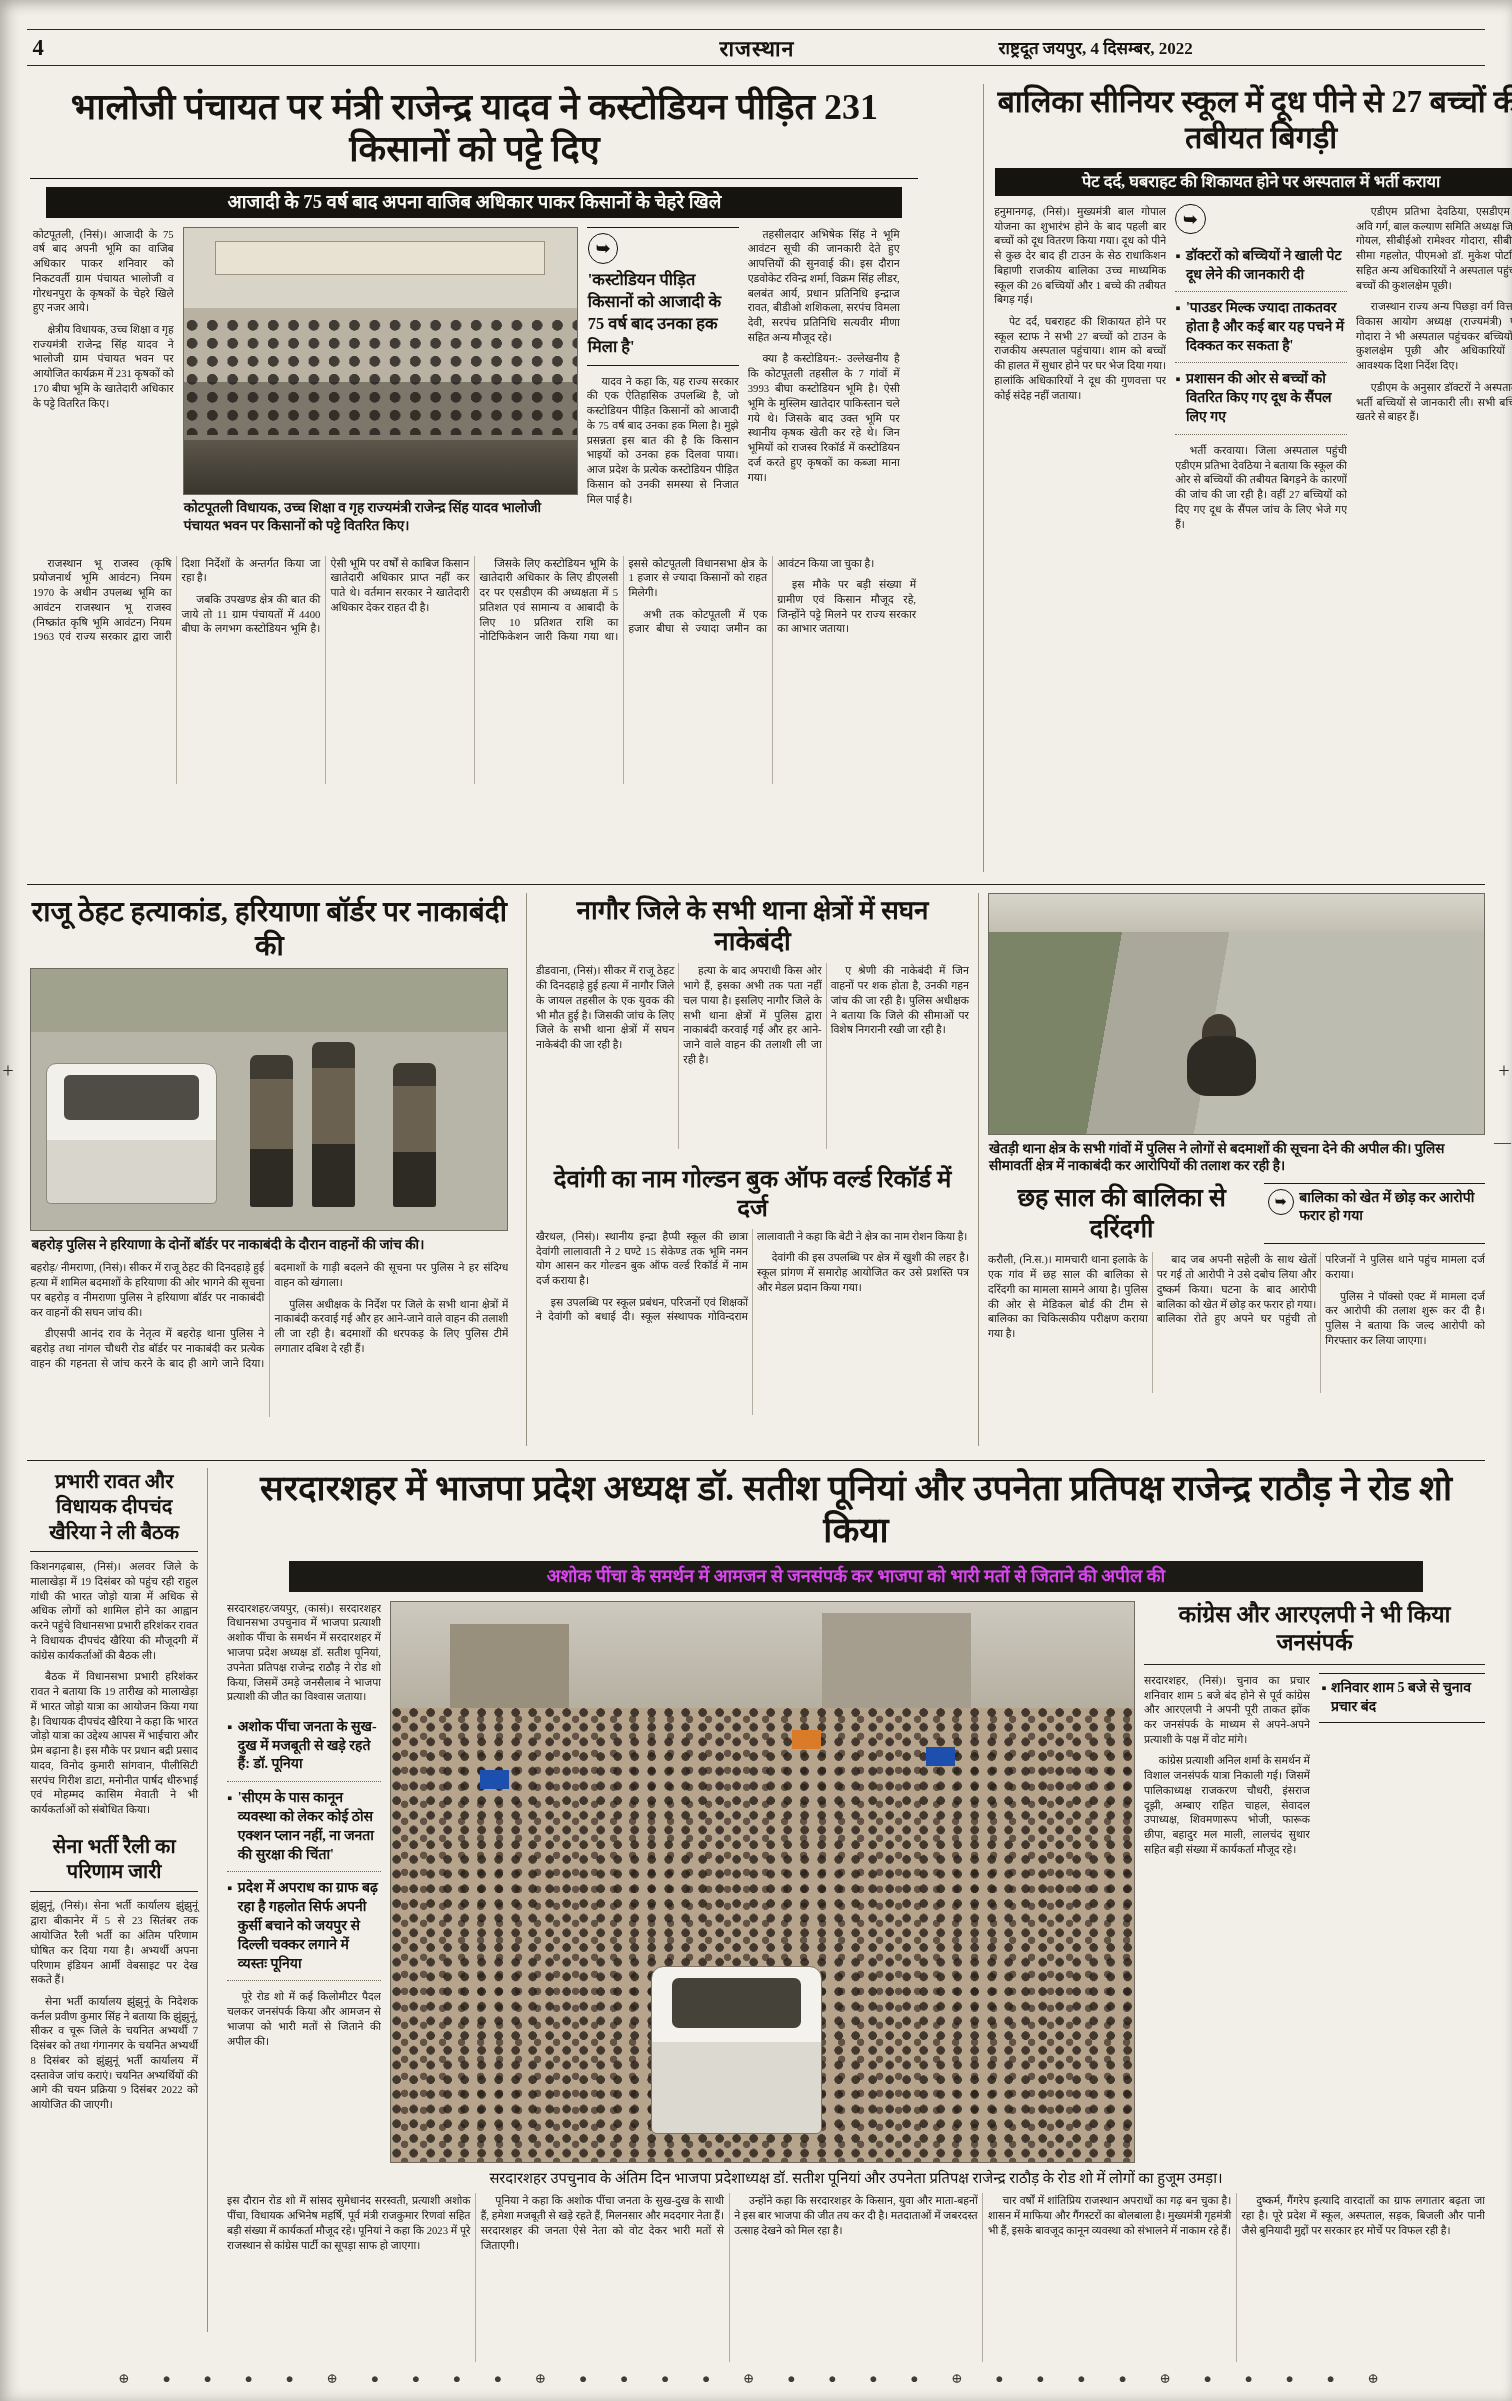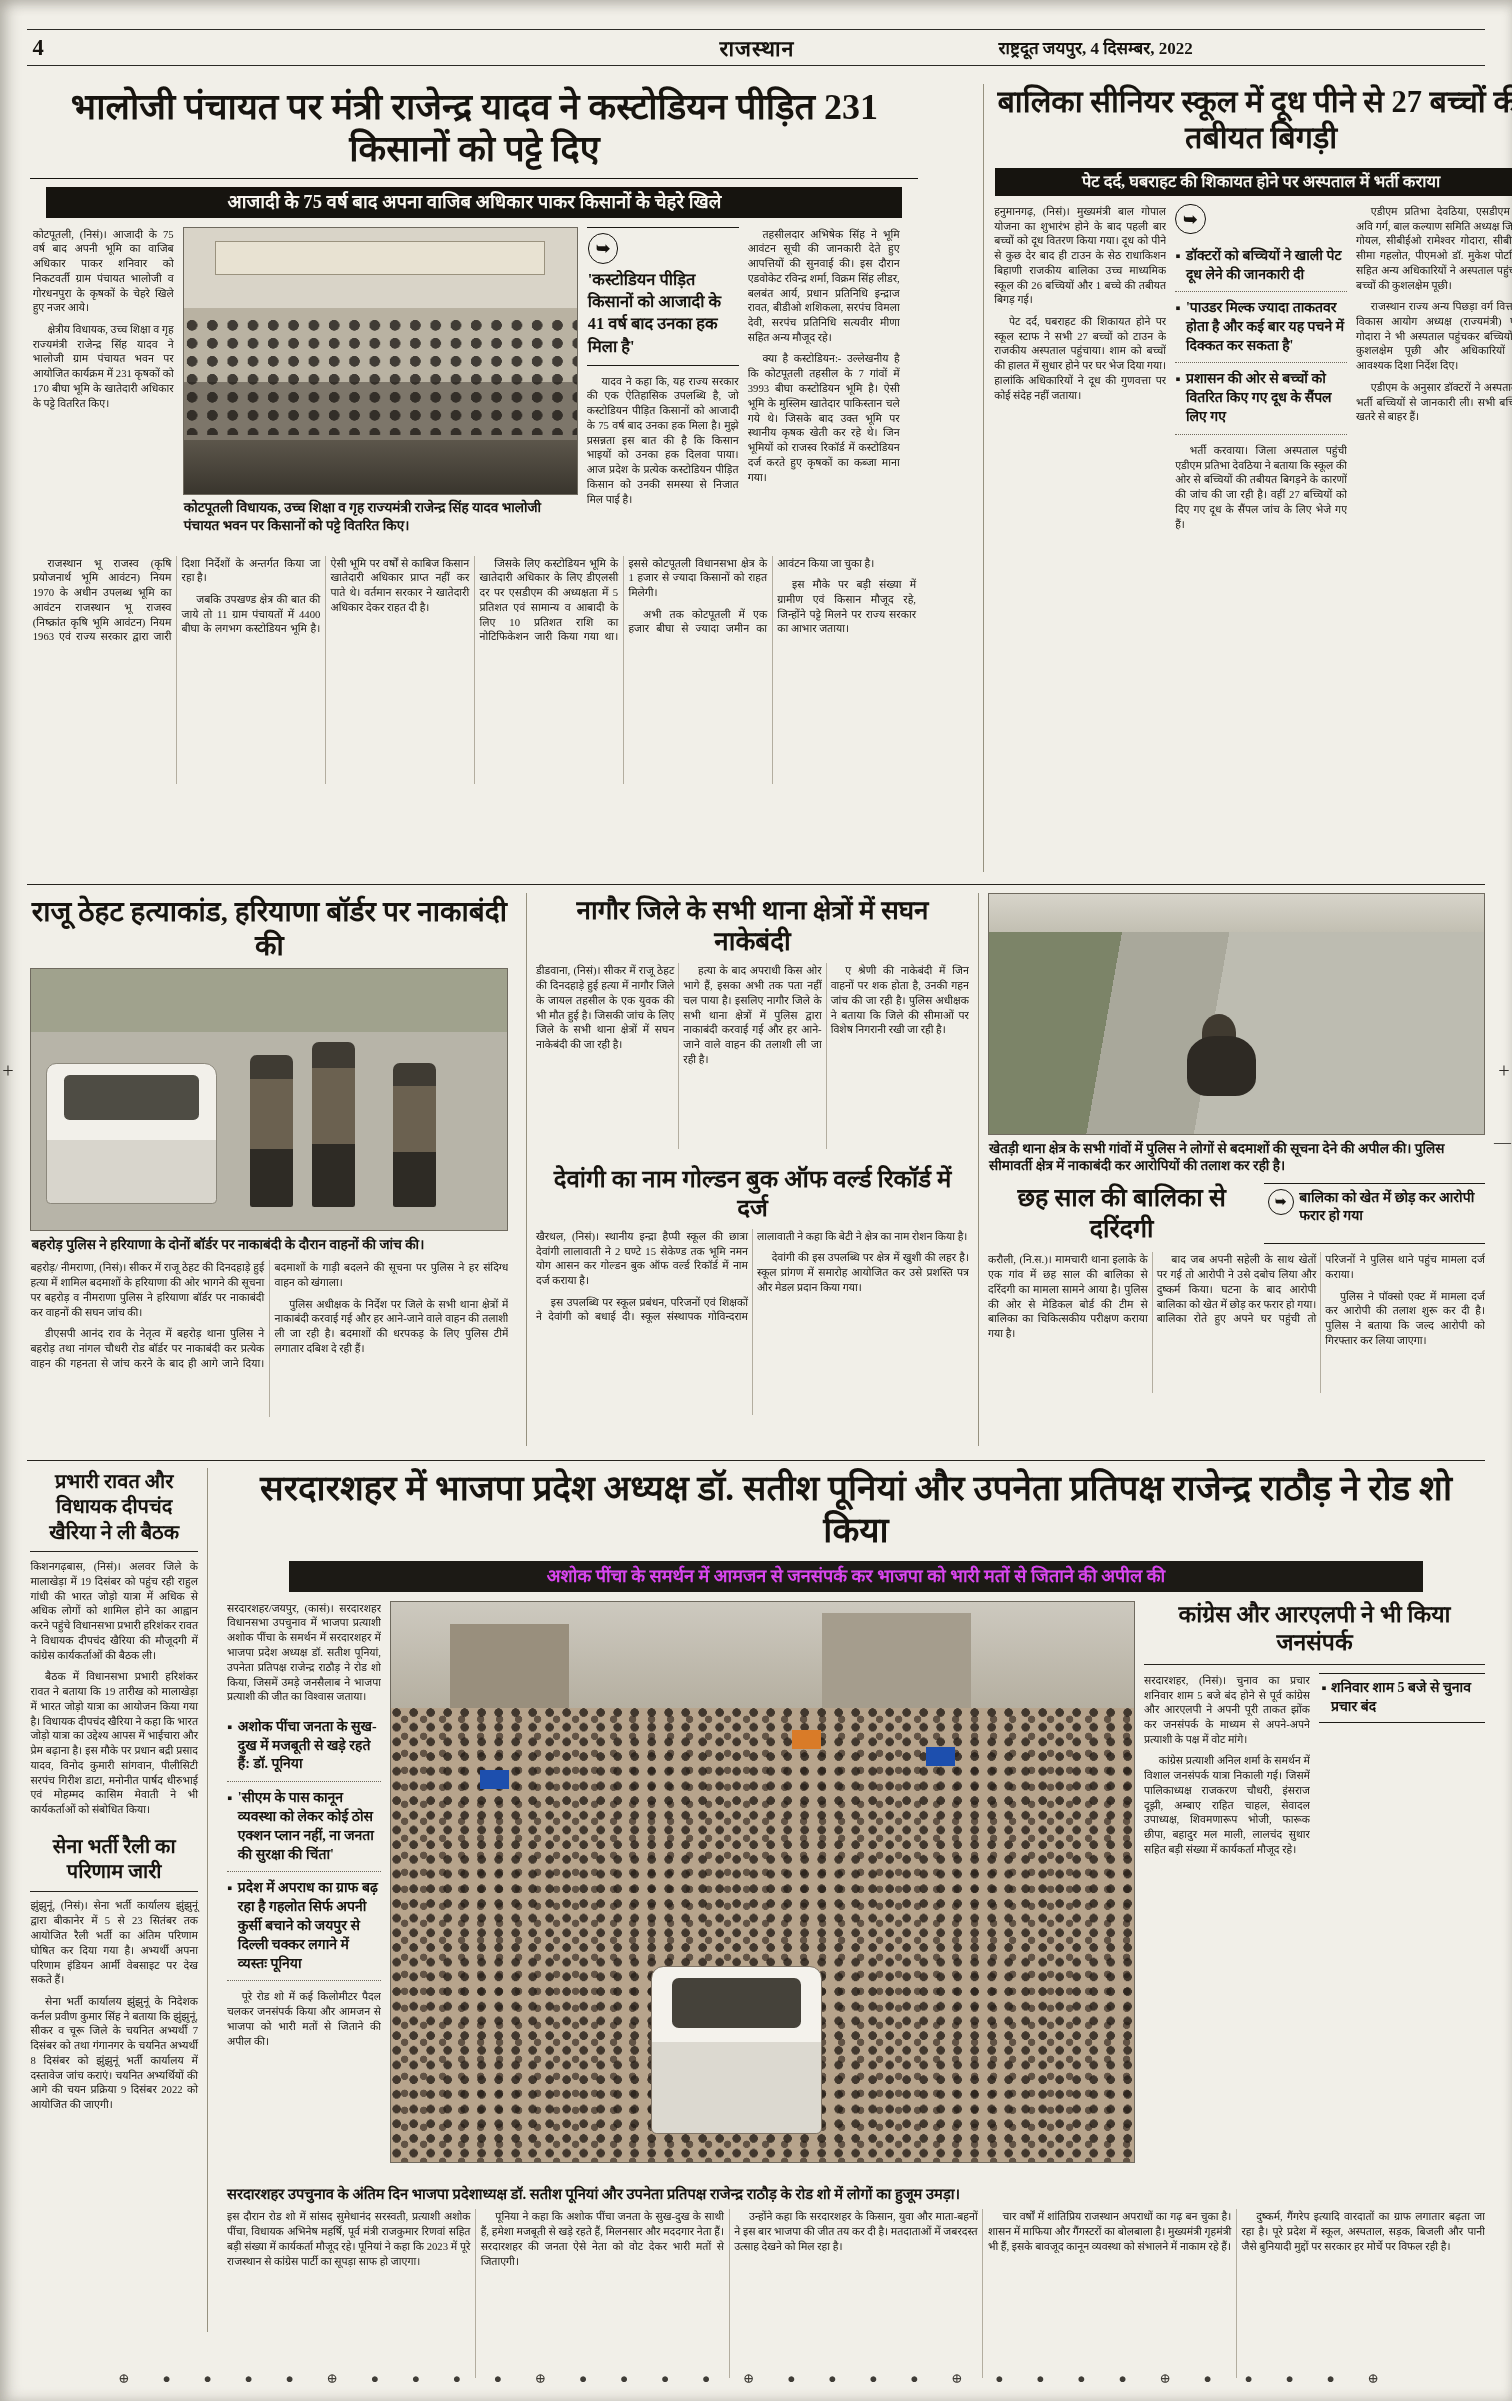--- a/index.html
+++ b/index.html
@@ -130,21 +130,21 @@
   .ra-f2 { background:#1d4fae; left:72%; top:26%; }
   .ra-f3 { background:#d97b28; left:54%; top:23%; }
   .colR { flex:1; overflow:hidden; }
   .h-cong { font-size:23px; font-weight:700; text-align:center; line-height:1.25;
             border-bottom:1.1px solid #26231d; padding-bottom:5.6px; margin-bottom:8px; }
   .congcols { display:flex; gap:9px; }
   .congcols > div { flex:1; overflow:hidden; }
   .cong-bullet { border-top:1.7px solid #1c1a15; border-bottom:1.7px solid #1c1a15; padding:5.6px 2.3px;
                  font-weight:700; font-size:14px; line-height:1.32; display:flex; gap:4.5px; margin-bottom:8px; }
   .cong-bullet::before { content:"▪"; font-size:14.7px; }
-  .ccaption { font-size:14.7px; font-weight:700; padding-top:20px; }
+  .ccaption { text-align:center; font-size:14.7px; font-weight:400; padding-top:4px; }
   .cbottom { margin-top:6.8px; column-count:5; column-gap:10.2px; column-rule:0.6px solid #b3ad9f;
              height:169px; overflow:hidden; }
 
   
   .pagefoot { position:absolute; left:27px; right:27px; bottom:13.6px; text-align:center;
               font-size:13.6px; letter-spacing:14.7px; color:#3f3c36; }
   .reg { position:absolute; font-size:20.3px; color:#2e2b26; font-weight:400; }
   .reg-l { left:2.3px; top:1060px; }
   .reg-r { right:2.3px; top:1060px; }
   .reg-dash { right:1.1px; top:1132px; font-size:17px; }
@@ -178,21 +178,21 @@
           <div class="photo photo-meeting">
             <div class="pm-banner"></div>
             <div class="pm-crowd"></div>
             <div class="pm-table"></div>
           </div>
           <figcaption>कोटपूतली विधायक, उच्च शिक्षा व गृह राज्यमंत्री राजेन्द्र सिंह यादव भालोजी पंचायत भवन पर किसानों को पट्टे वितरित किए।</figcaption>
         </figure>
         <div class="tcol w270">
           <div class="pullquote">
             <span class="circle-icon">➥</span>
-            <p class="pq-text">'कस्टोडियन पीड़ित किसानों को आजादी के 41 वर्ष बाद उनका हक मिला है'</p>
+            <p class="pq-text">'कस्टोडियन पीड़ित किसानों को आजादी के 75 वर्ष बाद उनका हक मिला है'</p>
           </div>
           <p>यादव ने कहा कि, यह राज्य सरकार की एक ऐतिहासिक उपलब्धि है, जो कस्टोडियन पीड़ित किसानों को आजादी के 75 वर्ष बाद उनका हक मिला है। मुझे प्रसन्नता इस बात की है कि किसान भाइयों को उनका हक दिलवा पाया। आज प्रदेश के प्रत्येक कस्टोडियन पीड़ित किसान को उनकी समस्या से निजात मिल पाई है।</p>
         </div>
         <div class="tcol w270">
           <p>तहसीलदार अभिषेक सिंह ने भूमि आवंटन सूची की जानकारी देते हुए आपत्तियों की सुनवाई की। इस दौरान एडवोकेट रविन्द्र शर्मा, विक्रम सिंह लीडर, बलबंत आर्य, प्रधान प्रतिनिधि इन्द्राज रावत, बीडीओ शशिकला, सरपंच विमला देवी, सरपंच प्रतिनिधि सत्यवीर मीणा सहित अन्य मौजूद रहे।</p>
           <p>क्या है कस्टोडियन:- उल्लेखनीय है कि कोटपूतली तहसील के 7 गांवों में 3993 बीघा कस्टोडियन भूमि है। ऐसी भूमि के मुस्लिम खातेदार पाकिस्तान चले गये थे। जिसके बाद उक्त भूमि पर स्थानीय कृषक खेती कर रहे थे। जिन भूमियों को राजस्व रिकॉर्ड में कस्टोडियन दर्ज करते हुए कृषकों का कब्जा माना गया।</p>
         </div>
       </div>
       <div class="a1bottom">
         <p>राजस्थान भू राजस्व (कृषि प्रयोजनार्थ भूमि आवंटन) नियम 1970 के अधीन उपलब्ध भूमि का आवंटन राजस्थान भू राजस्व (निष्क्रांत कृषि भूमि आवंटन) नियम 1963 एवं राज्य सरकार द्वारा जारी दिशा निर्देशों के अन्तर्गत किया जा रहा है।</p>

